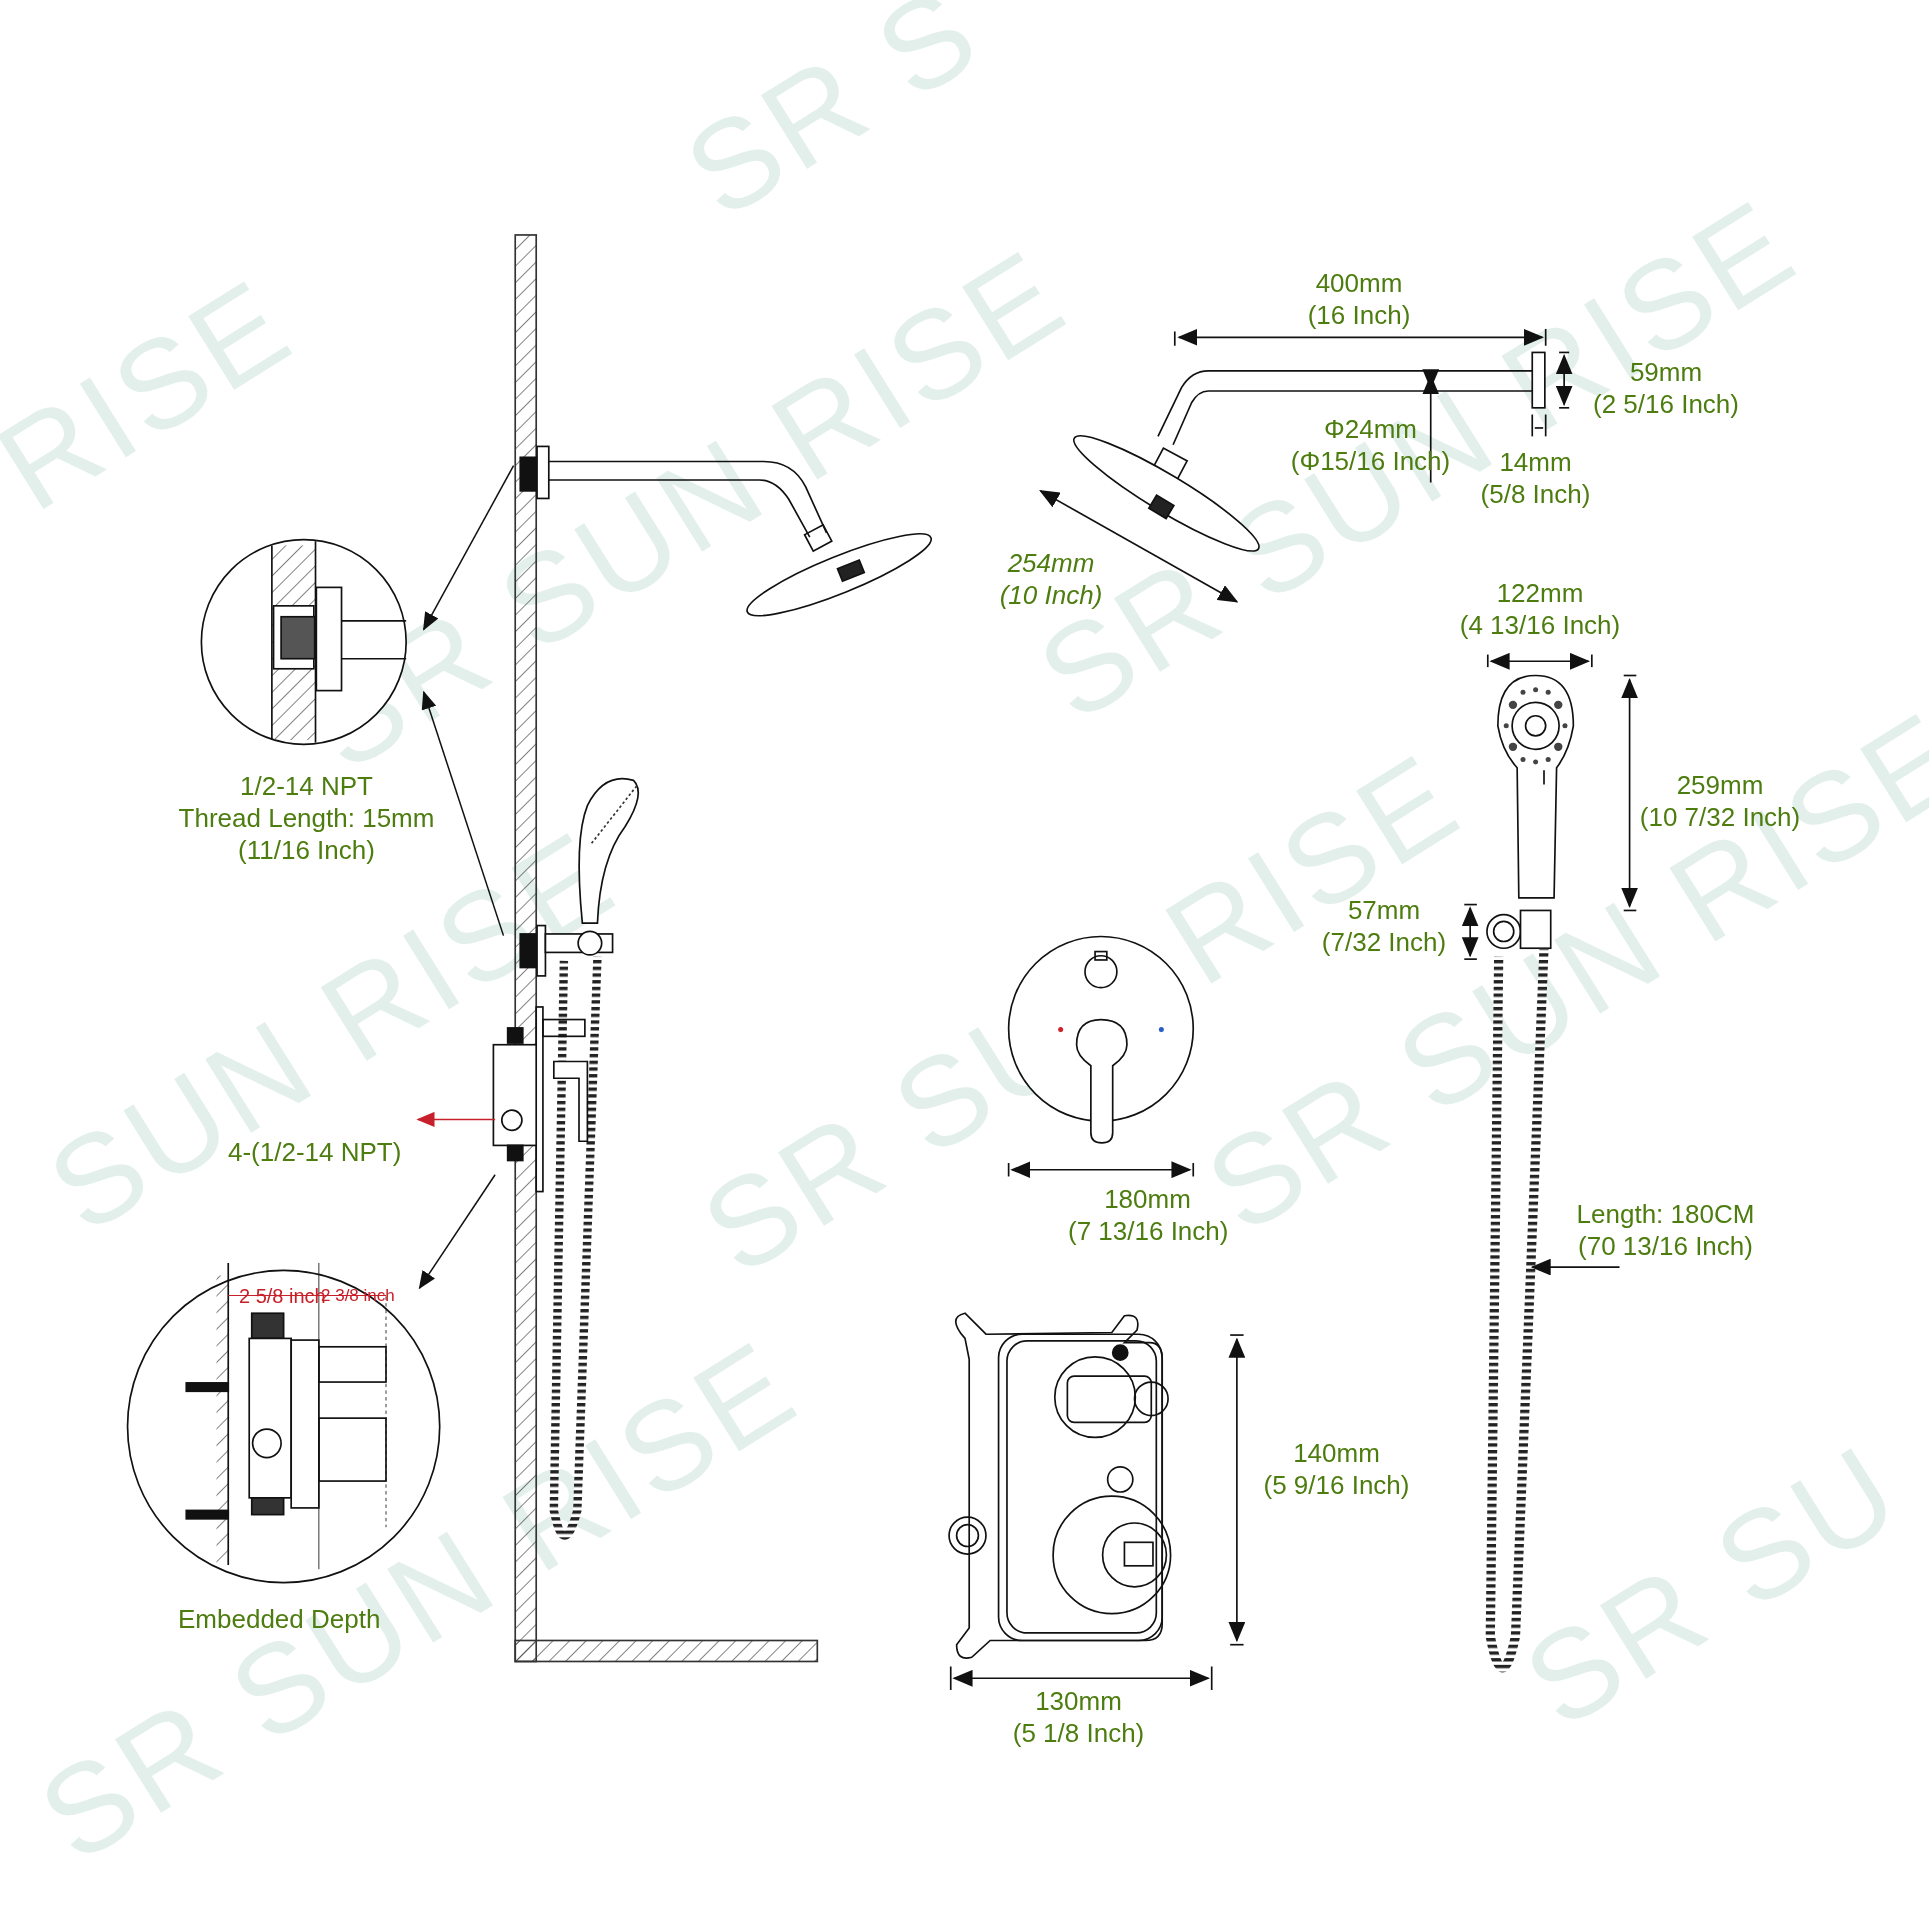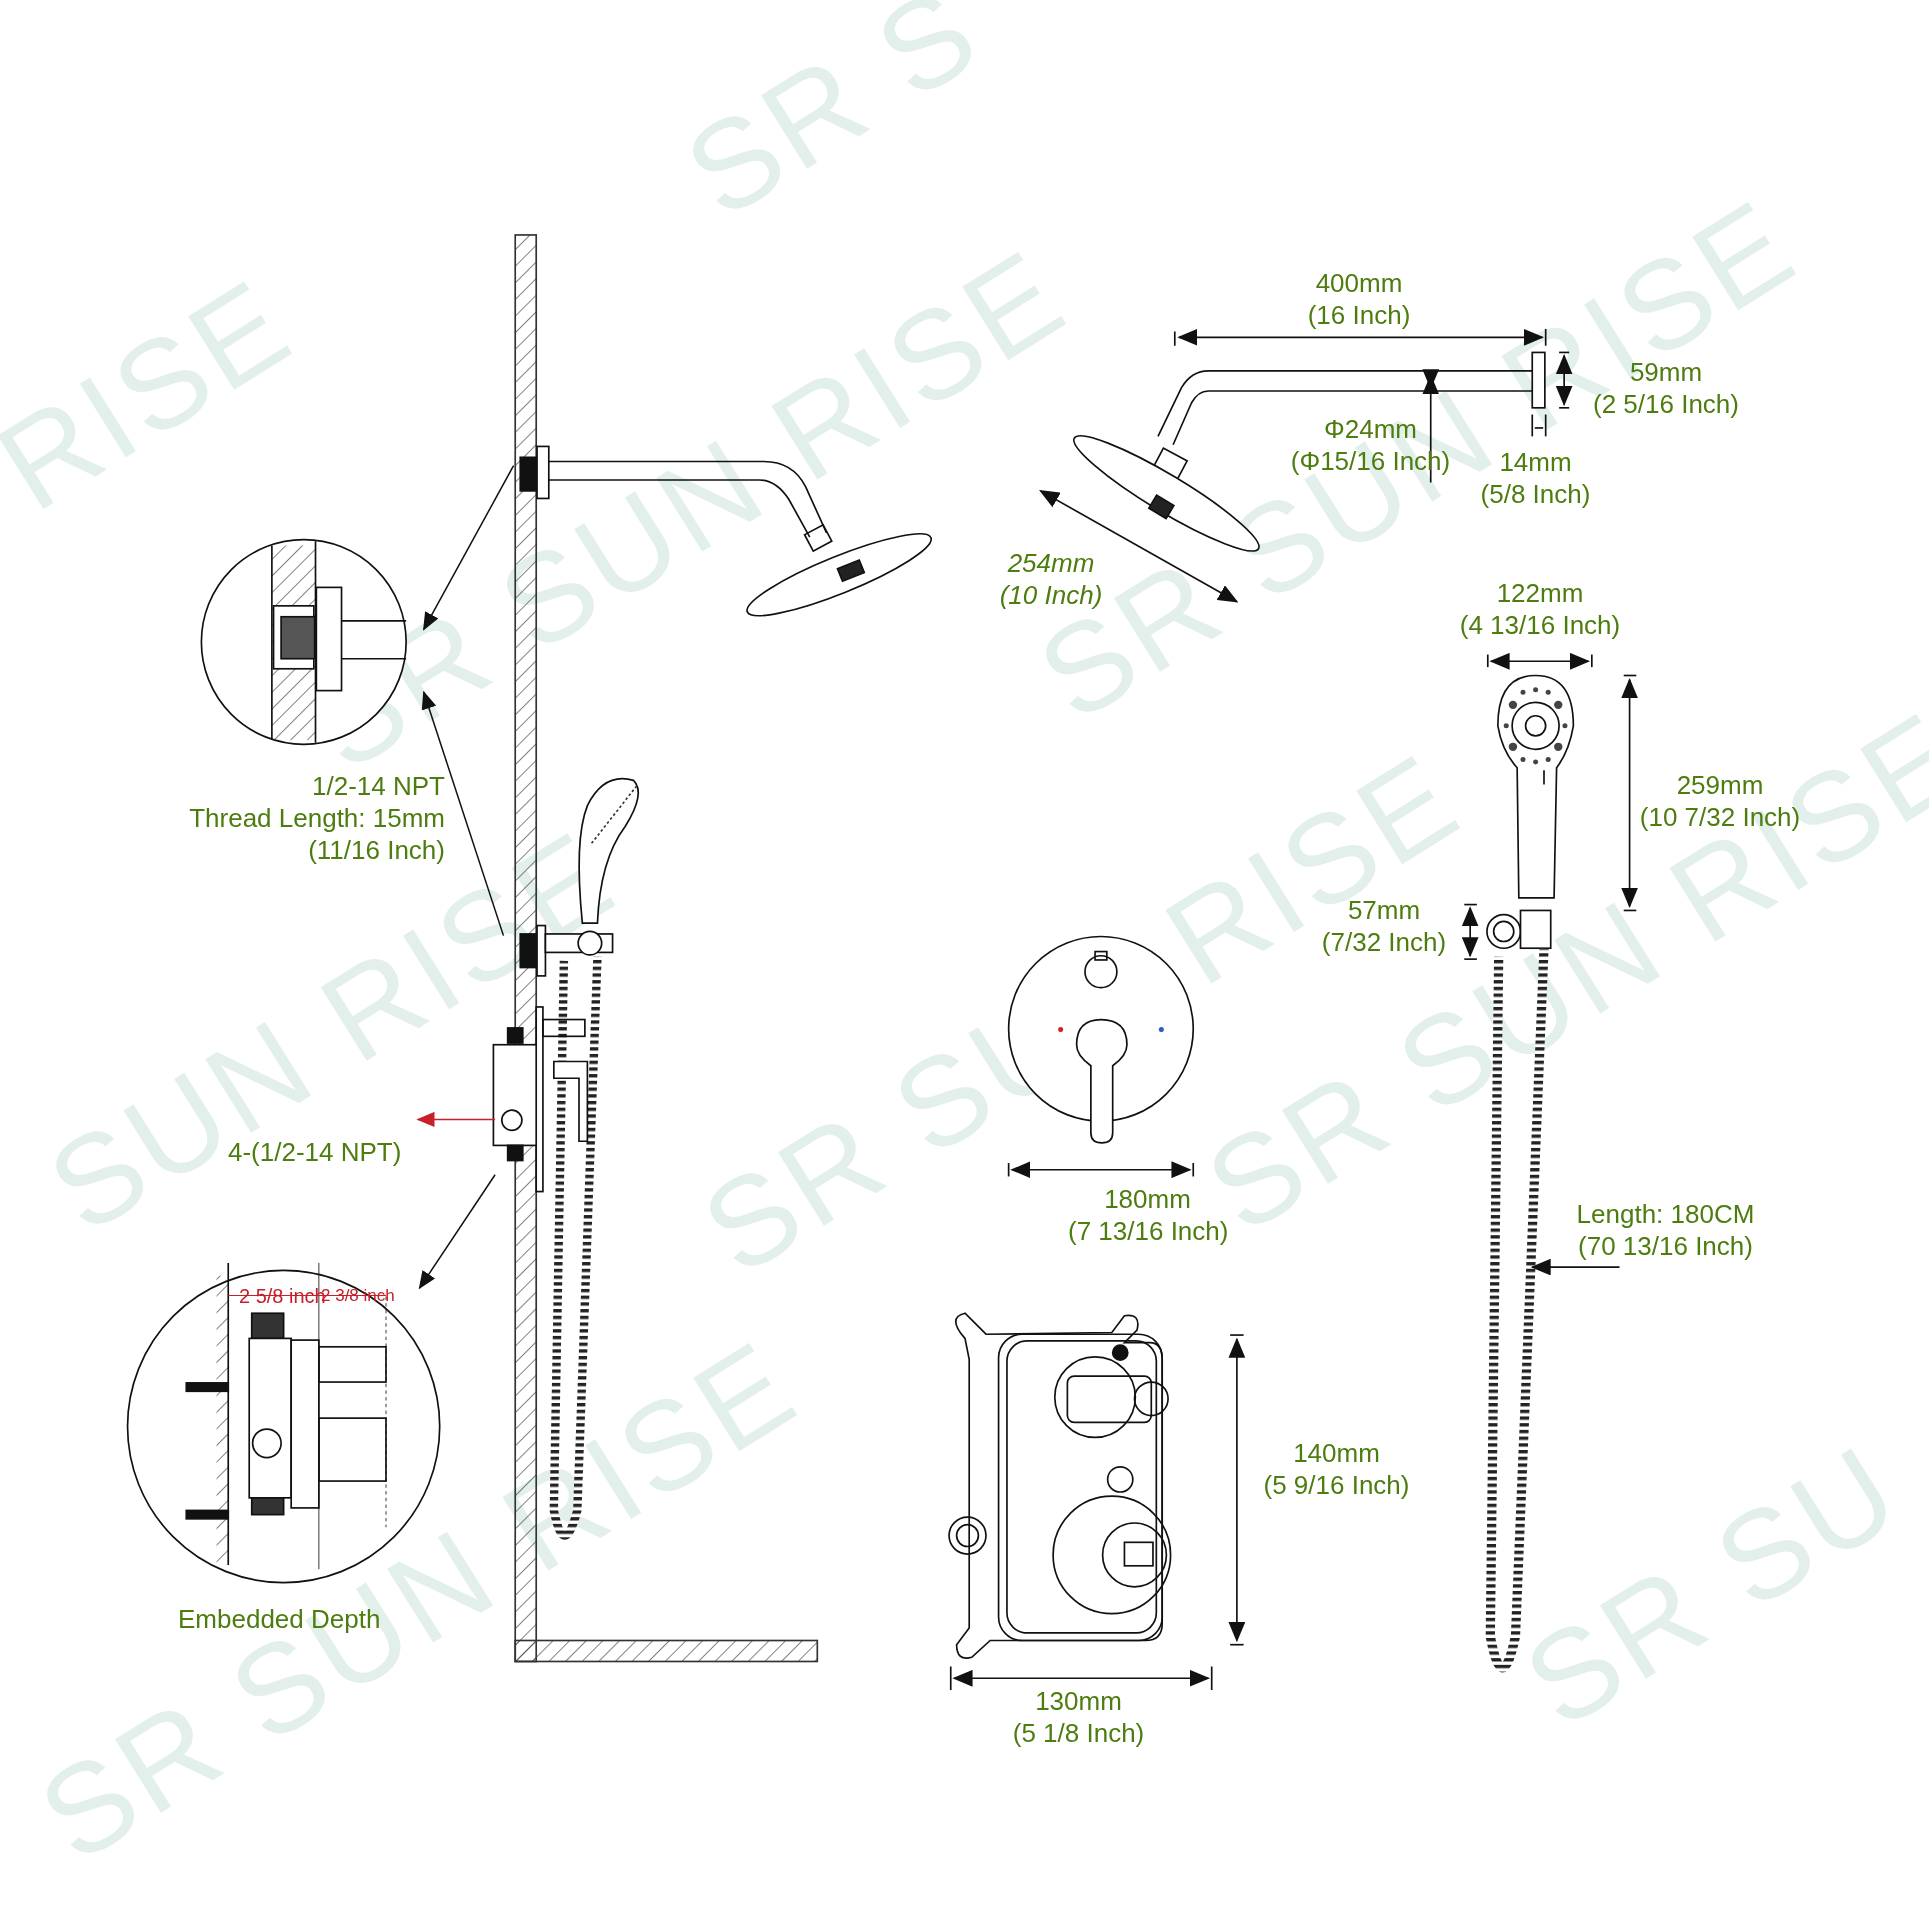--- a/index.html
+++ b/index.html
@@ -202,21 +202,21 @@
     <circle cx="1153" cy="1830" r="13"></circle>
     <line x1="1466" y1="1591" x2="1482" y2="1591"></line>
     <line x1="1466" y1="1960" x2="1482" y2="1960"></line>
     <line x1="1474" y1="1596" x2="1474" y2="1955" marker-start="url(#arrs)" marker-end="url(#arr)"></line>
     <line x1="1133" y1="1986" x2="1133" y2="2014"></line>
     <line x1="1444" y1="1986" x2="1444" y2="2014"></line>
     <line x1="1137" y1="2000" x2="1440" y2="2000" marker-start="url(#arrs)" marker-end="url(#arr)"></line>
   </g>
 </svg>
 
-<div class="lbl" style="left:168px; top:770px; width:277px;text-align:right;">
+<div class="lbl" style="left:168px; top:770px; width:277px;">
   <div>1/2-14 NPT</div>
   <div>Thread Length: 15mm</div>
   <div>(11/16 Inch)</div>
 </div>
 
 <div class="lbl" style="left:228px; top:1136px;">4-(1/2-14 NPT)</div>
 
 <div class="lbl red" style="left:239px; top:1280px;">2 5/8 inch</div>
 <div class="lbl red" style="left:321px; top:1280px; font-size:17px;">2 3/8 inch</div>
 <div class="lbl" style="left:178px; top:1603px;">Embedded Depth</div>

